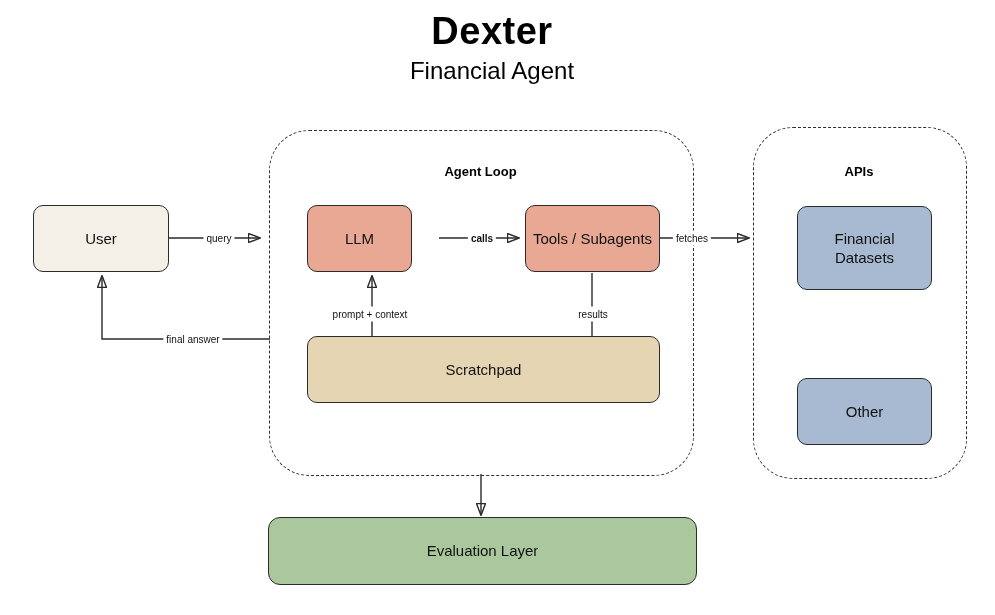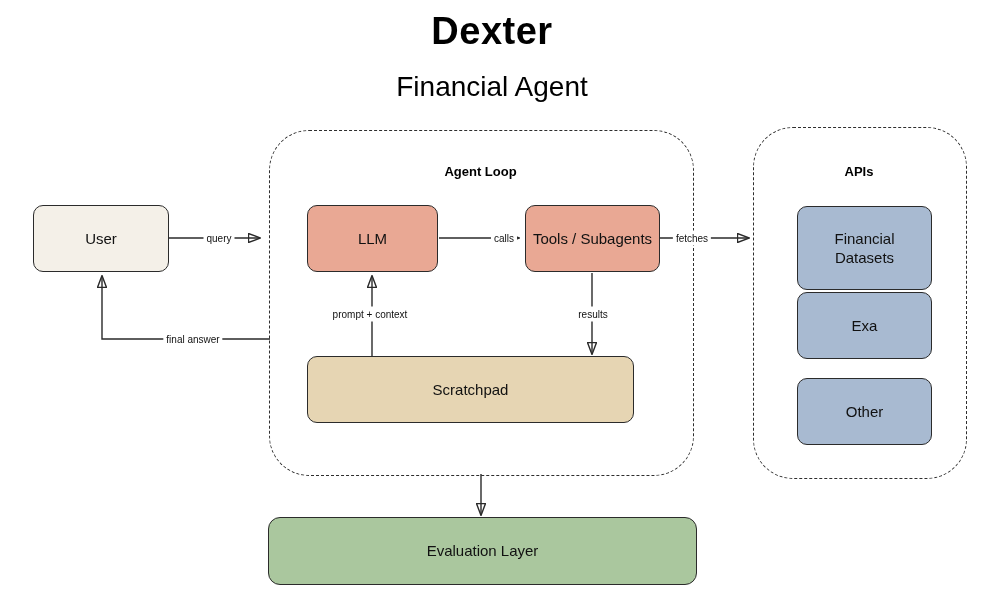--- a/index.html
+++ b/index.html
@@ -9,21 +9,21 @@
     height: 615px;
     background: #ffffff;
     font-family: "Liberation Sans", "DejaVu Sans", sans-serif;
     color: #111;
     overflow: hidden;
   }
 
   
   .title-block { position: absolute; left: 12px; top: 10px; width: 960px; text-align: center; }
   .title      { font-size: 38px; font-weight: bold; letter-spacing: 0.5px; color: #000; }
-  .subtitle   { font-size: 28px; margin-top: 18px; color: #000; }
+  .subtitle   { font-size: 24px; margin-top: 4px; color: #000; }
 
   
   .group {
     position: absolute;
     border: 1.2px dashed #2e2e2e;
     border-radius: 40px;
     background: transparent;
   }
   .group-agent-loop { left: 269px; top: 130px; width: 423px; height: 344px; }
   .group-apis       { left: 753px; top: 127px; width: 212px; height: 350px; }
@@ -45,44 +45,44 @@
     display: flex;
     align-items: center;
     justify-content: center;
     text-align: center;
     font-size: 15px;
     color: #111;
     box-sizing: border-box;
   }
   .node-label { line-height: 1.3; }
   .node-user        { left: 33px;  top: 205px; width: 136px; height: 67px; background: var(--cream); }
-  .node-llm         { left: 307px; top: 205px; width: 131px; height: 67px; background: var(--salmon); }
+  .node-llm         { left: 307px; top: 205px; width: 105px; height: 67px; background: var(--salmon); }
   .node-tools       { left: 525px; top: 205px; width: 135px; height: 67px; background: var(--salmon); }
-  .node-scratchpad  { left: 307px; top: 356px; width: 327px; height: 67px; background: var(--tan); }
+  .node-scratchpad  { left: 307px; top: 336px; width: 353px; height: 67px; background: var(--tan); }
   .node-financial   { left: 797px; top: 206px; width: 135px; height: 84px; background: var(--blue); }
   .node-financial .node-label { max-width: 86px; }
   .node-exa         { left: 797px; top: 292px; width: 135px; height: 67px; background: var(--blue); }
   .node-other       { left: 797px; top: 378px; width: 135px; height: 67px; background: var(--blue); }
   .node-evaluation  { left: 268px; top: 517px; width: 429px; height: 68px; background: var(--green); border-radius: 12px; }
 
   
   .edges { position: absolute; left: 0; top: 0; pointer-events: none; }
   .edges path { stroke: var(--line); stroke-width: 1.4px; fill: none; }
   .edge-label {
     position: absolute;
     transform: translate(-50%, -50%);
     background: #ffffff;
     padding: 0 3px;
     font-size: 10px;
     line-height: 15px;
     white-space: nowrap;
     color: #111;
   }
   .el-query          { left: 219px; top: 238px; }
-  .el-calls          { left: 504px; top: 238px; }
+  .el-calls          { left: 482px; top: 238px; font-weight: bold; }
   .el-fetches        { left: 692px; top: 238px; }
   .el-prompt-context { left: 370px; top: 314px; }
   .el-results        { left: 593px; top: 314px; }
   .el-final-answer   { left: 193px; top: 339px; }
 </style>
 </head>
 <body>
 
 <div class="canvas">
 
@@ -119,23 +119,20 @@
   </div>
   <div class="node node-tools">
     <span class="node-label">Tools / Subagents</span>
   </div>
   <div class="node node-scratchpad">
     <span class="node-label">Scratchpad</span>
   </div>
   <div class="node node-financial">
     <span class="node-label">Financial Datasets</span>
   </div>
-  <div class="node node-exa">
-    <span class="node-label">Exa</span>
-  </div>
   <div class="node node-other">
     <span class="node-label">Other</span>
   </div>
   <div class="node node-evaluation">
     <span class="node-label">Evaluation Layer</span>
   </div>
 
   <div class="edge-label el-query">query</div>
   <div class="edge-label el-calls">calls</div>
   <div class="edge-label el-fetches">fetches</div>

